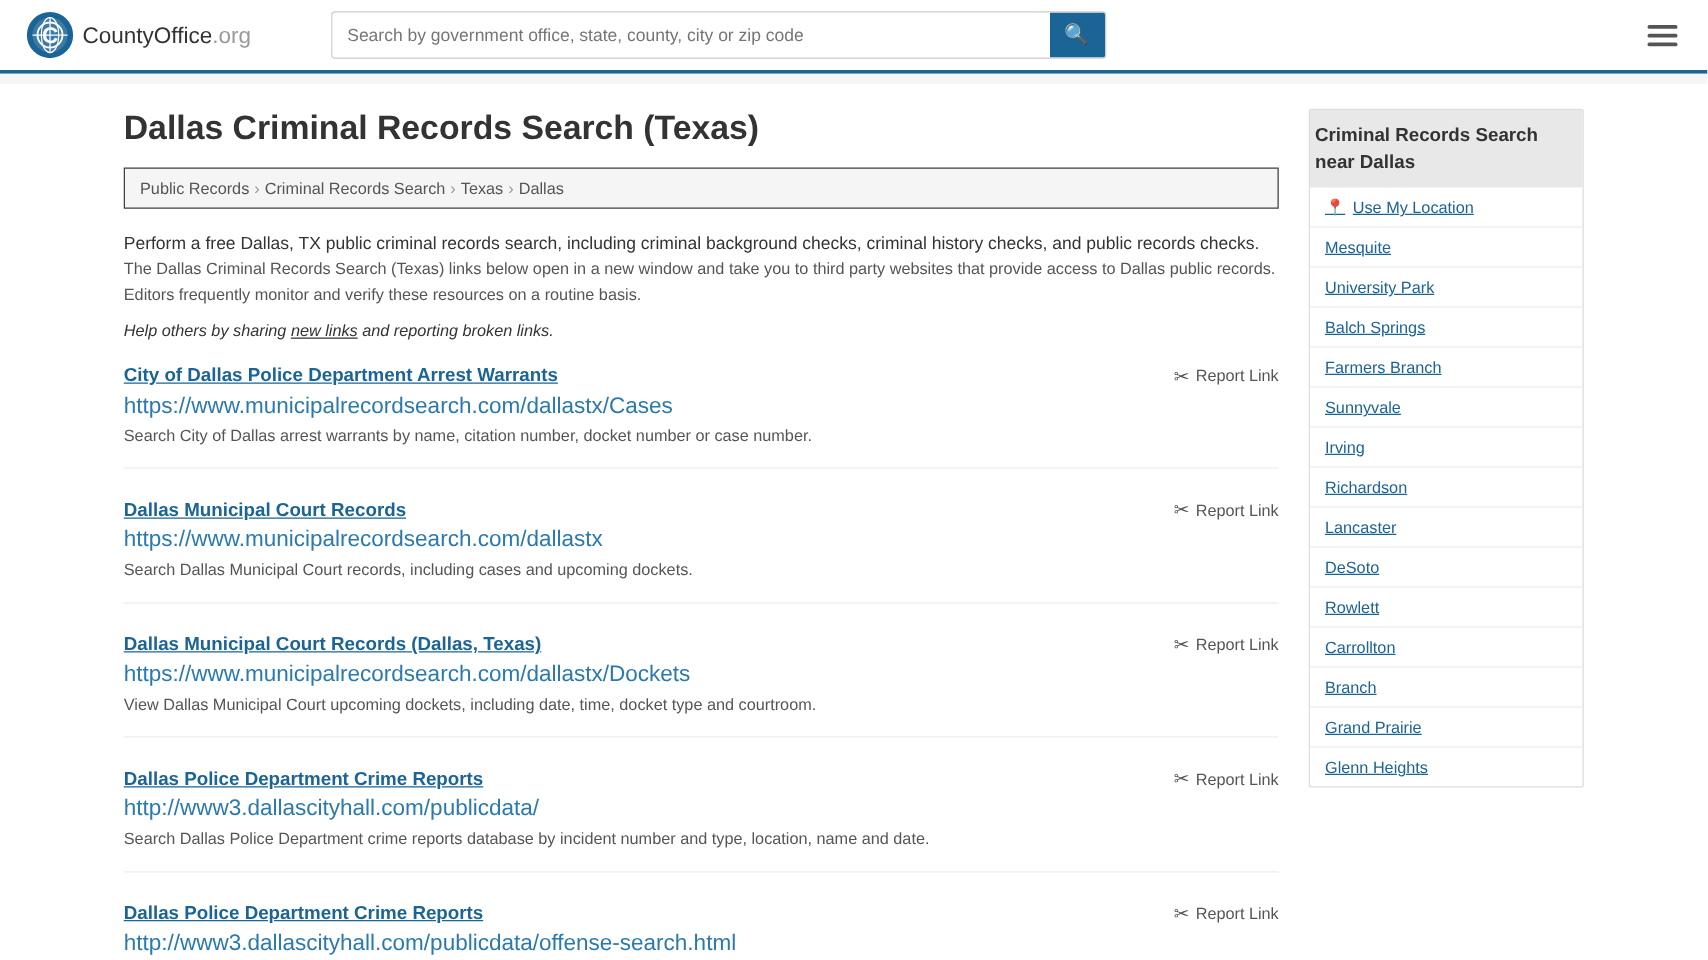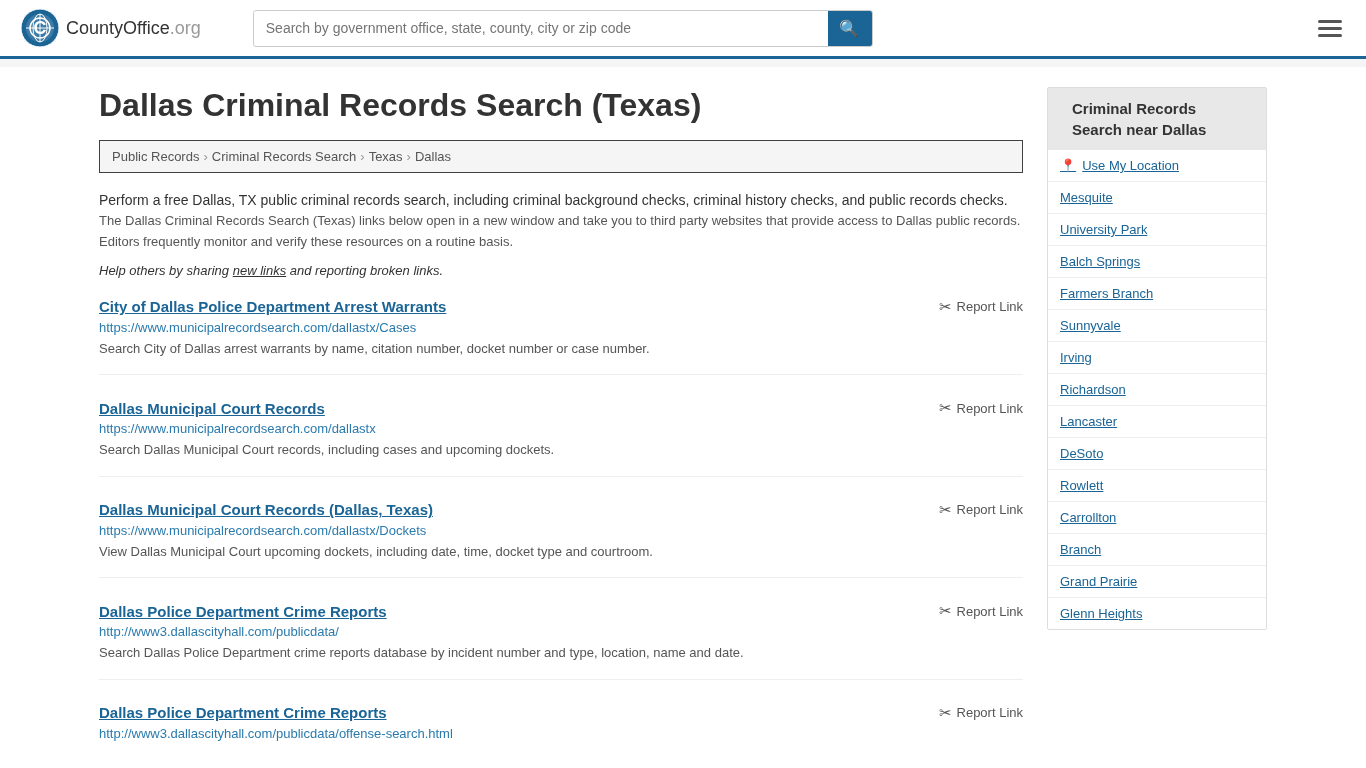--- a/index.html
+++ b/index.html
@@ -5,21 +5,21 @@
     * { box-sizing: border-box; margin: 0; padding: 0; }
     body { font-family: Arial, sans-serif; font-size: 14px; color: #333; background: #fff; }
 
     
     .header {
       background: #fff;
       border-bottom: 3px solid #1a6496;
       padding: 8px 20px;
       display: flex;
       align-items: center;
-      gap: 24px;
+      gap: 36px;
     }
     .logo-area {
       display: flex;
       align-items: center;
       gap: 6px;
       flex-shrink: 0;
     }
     .logo-icon {
       width: 40px;
       height: 40px;
@@ -93,21 +93,21 @@
       padding: 20px 16px;
       gap: 24px;
     }
 
     
     .content-area {
       flex: 1;
       min-width: 0;
     }
     .page-title {
-      font-size: 32px;
+      font-size: 27px;
       font-weight: bold;
       color: #333;
       margin-bottom: 16px;
     }
     .breadcrumb {
       background: #f5f5f5;
       border: 1px solid #404040;
       padding: 8px 12px;
       font-size: 13px;
       color: #555;
@@ -174,21 +174,21 @@
       color: #555;
       cursor: pointer;
       background: none;
       border: none;
       white-space: nowrap;
     }
     .report-icon {
       font-size: 15px;
     }
     .result-url {
-      font-size: 13px;
+      font-size: 18px;
       color: #2a7aad;
       margin-bottom: 4px;
     }
     .result-desc {
       font-size: 13px;
       color: #555;
       line-height: 1.5;
     }
 
     
@@ -196,21 +196,21 @@
       width: 220px;
       flex-shrink: 0;
     }
     .sidebar-box {
       border: 1px solid #ddd;
       border-radius: 2px;
       overflow: hidden;
     }
     .sidebar-title {
       background: #e8e8e8;
-      padding: 10px 24px;
+      padding: 10px 4px;
       font-size: 15px;
       font-weight: bold;
       color: #333;
       line-height: 1.4;
     }
     .sidebar-list {
       list-style: none;
       padding: 0;
     }
     .sidebar-list li {

